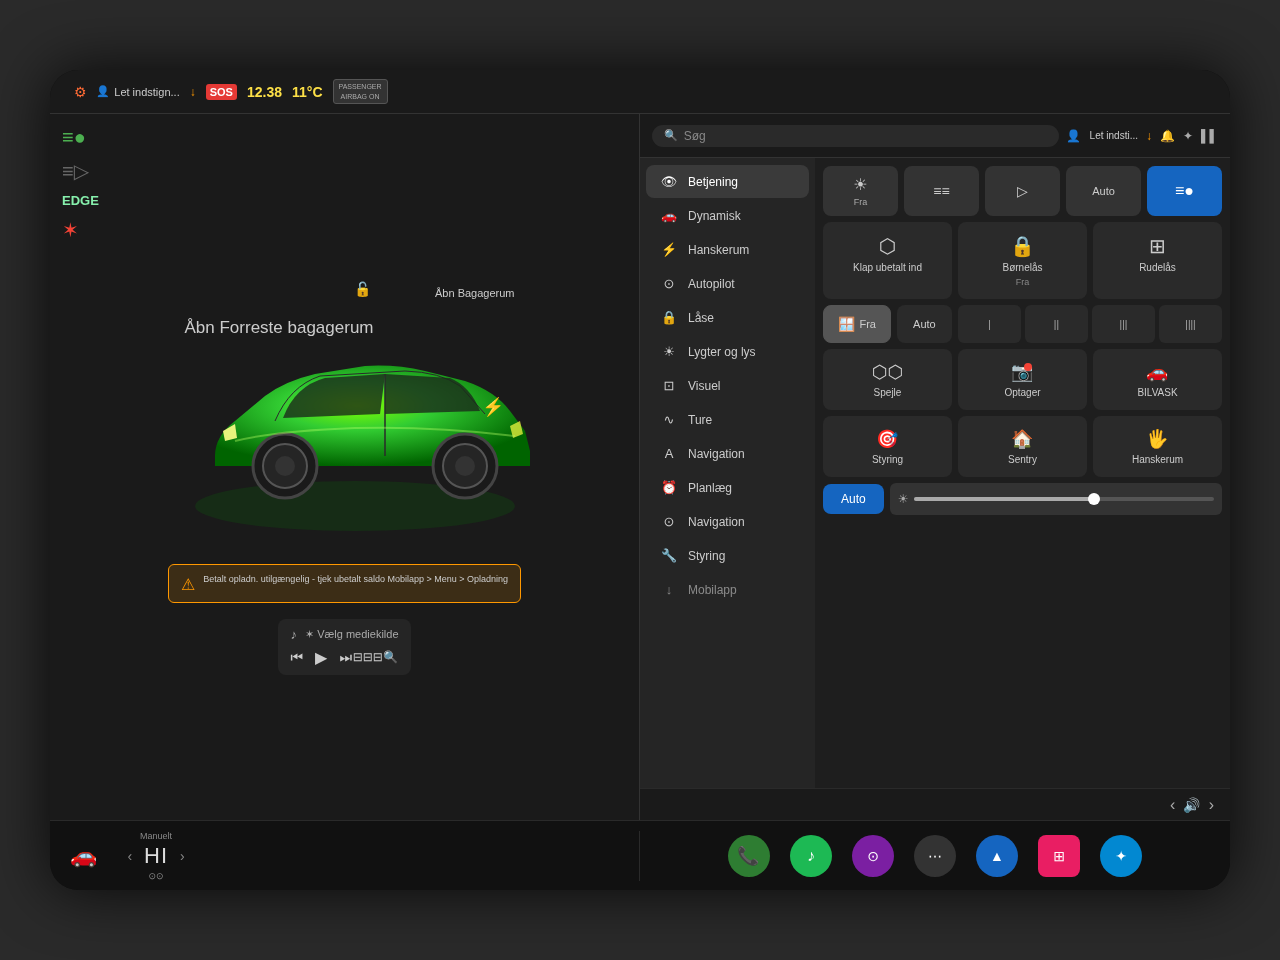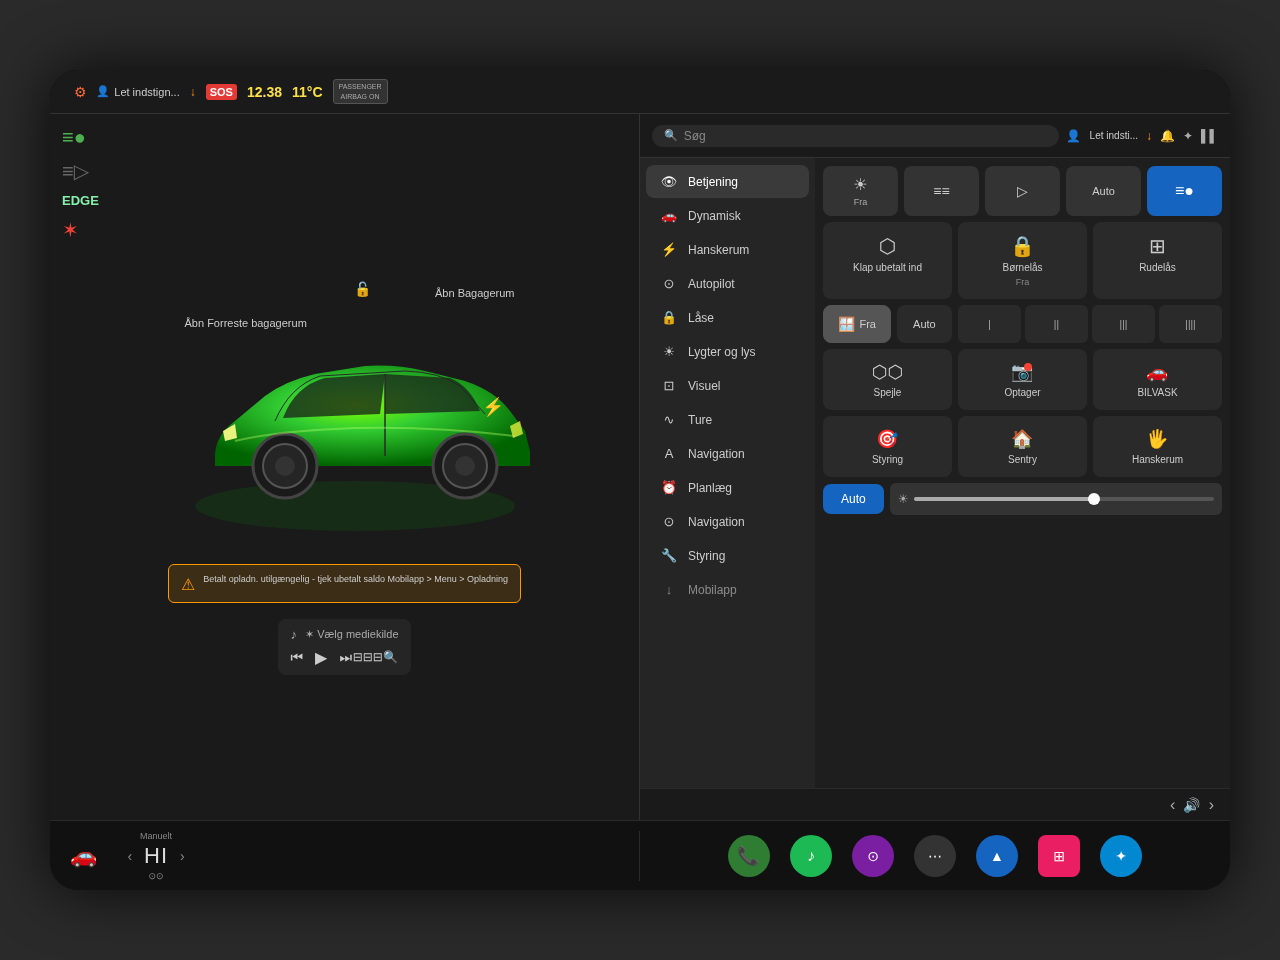--- a/index.html
+++ b/index.html
@@ -171,21 +171,21 @@
       color: #ccc;
       font-size: 11px;
       line-height: 1.4;
     }
 
     .label-top-left {
       position: absolute;
       top: 50px;
       left: 30px;
       color: #ccc;
-      font-size: 11px;
+      font-size: 17px;
       line-height: 1.4;
       font-weight: 500;
     }
 
     .lock-icon-badge {
       position: absolute;
       top: 15px;
       left: 200px;
       color: #ccc;
       font-size: 14px;

